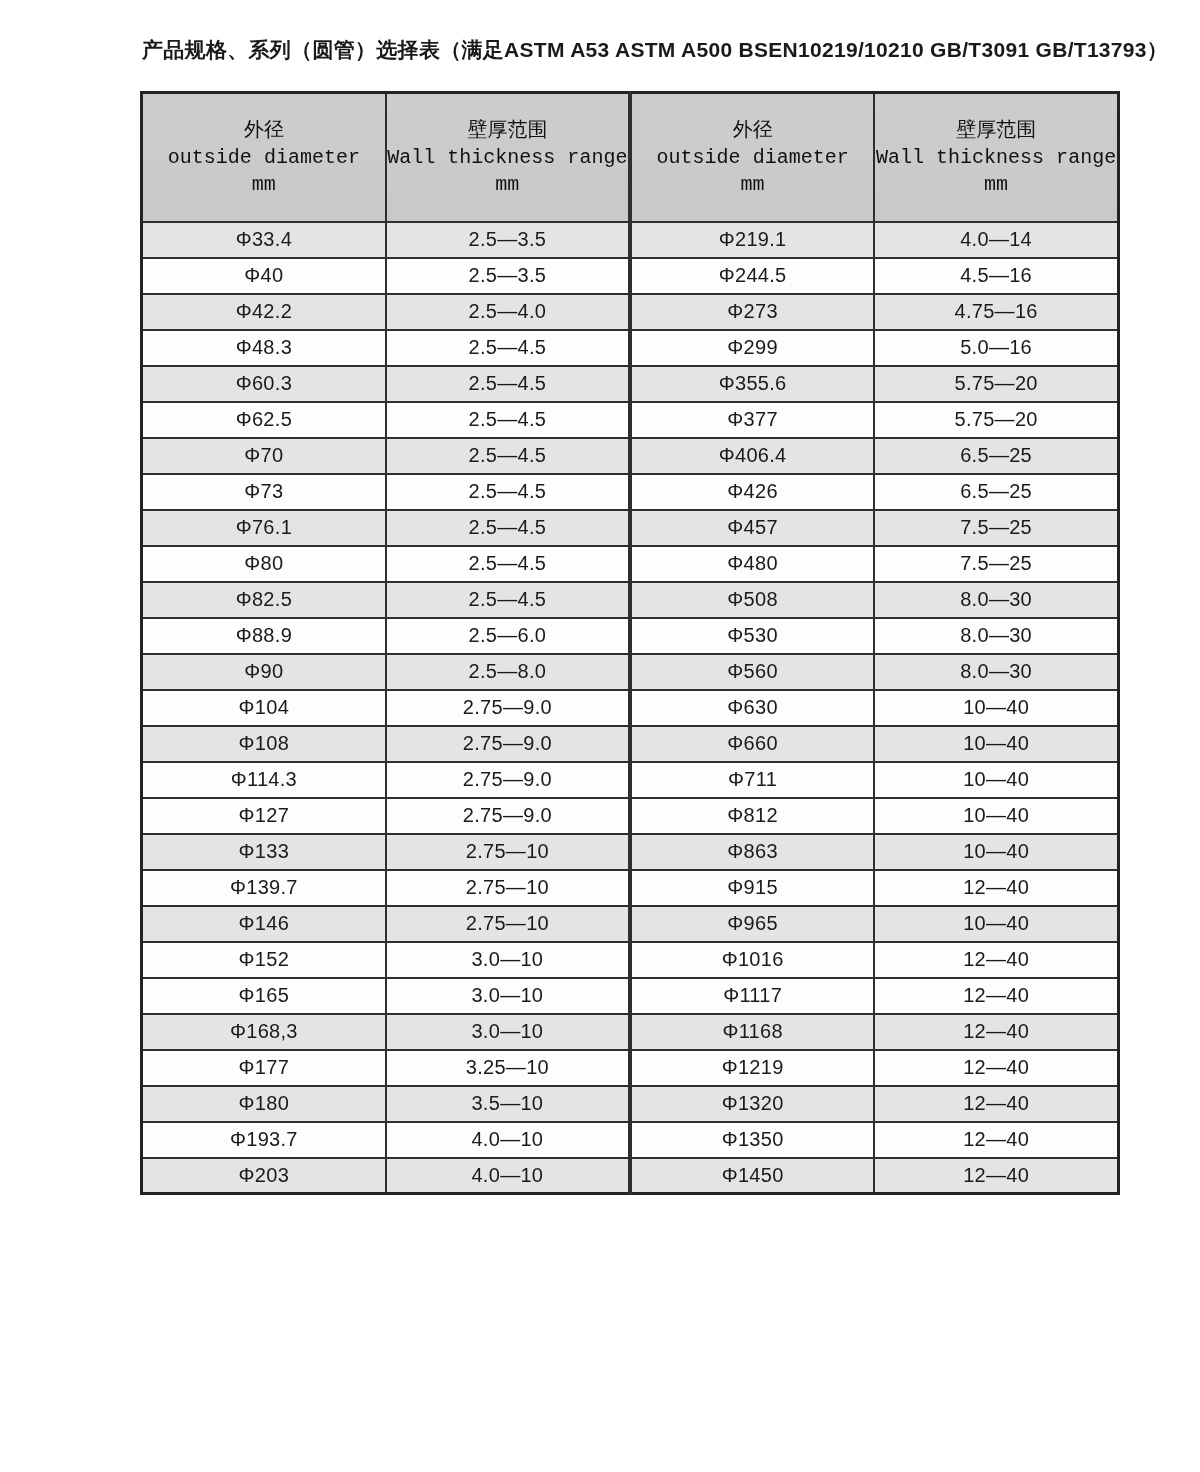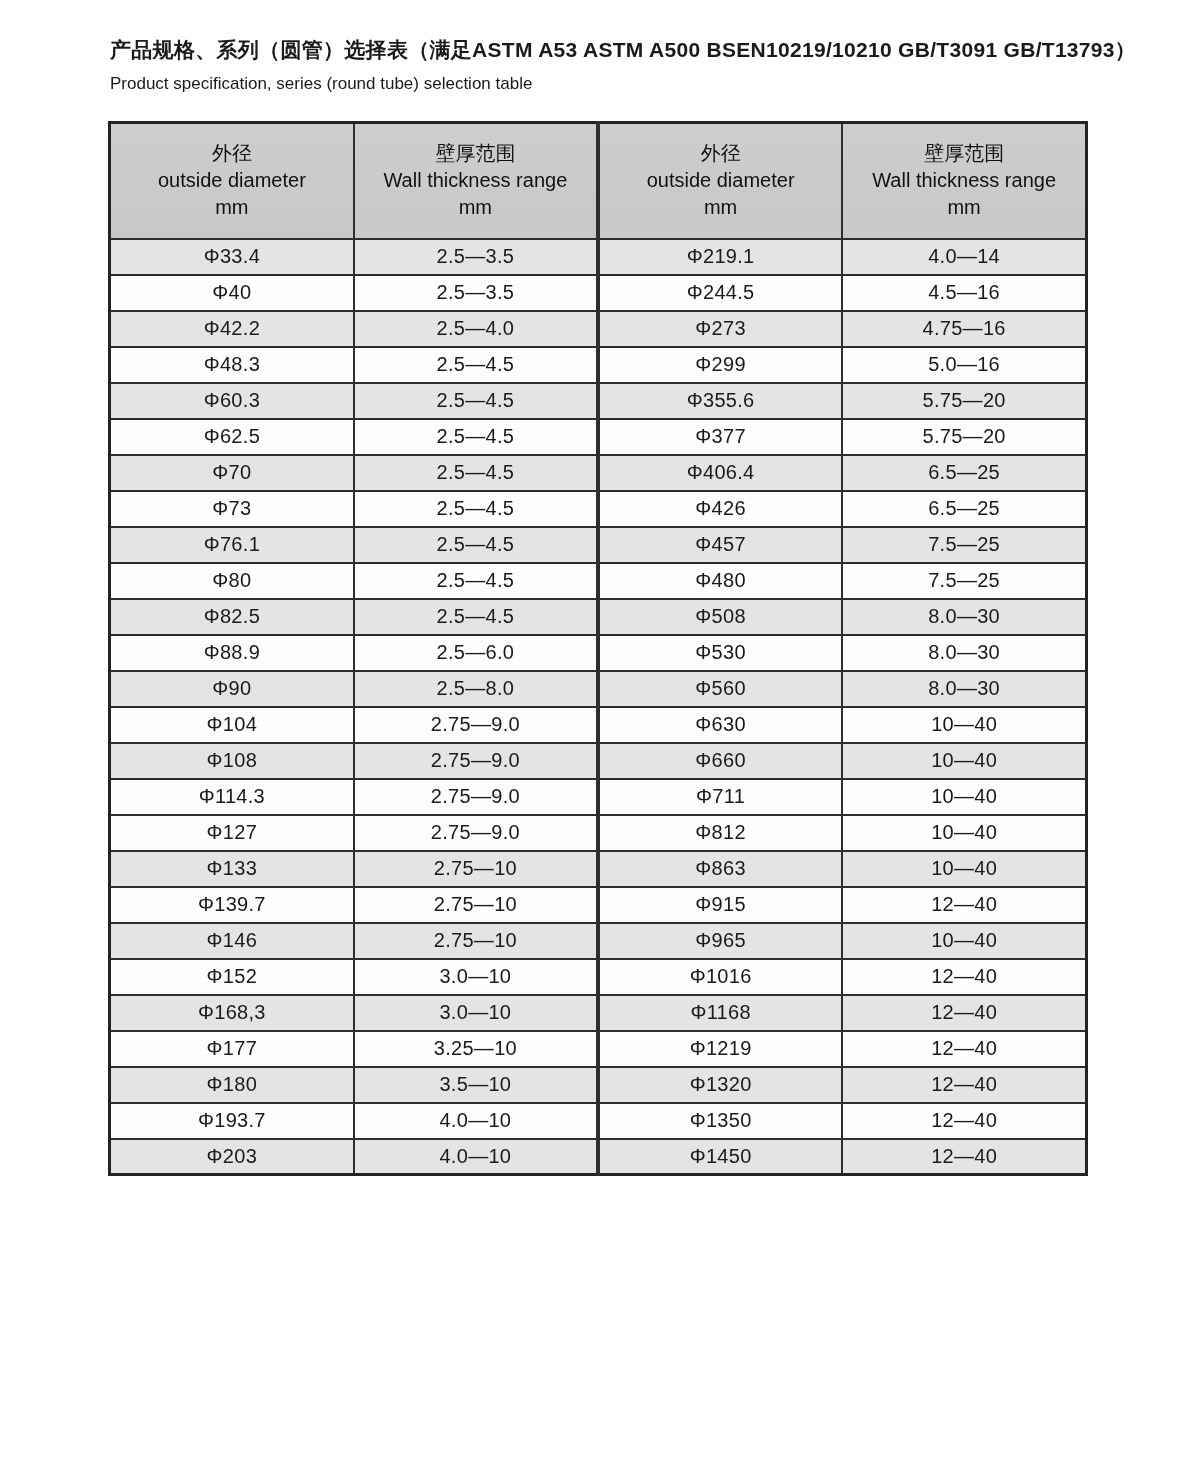--- a/index.html
+++ b/index.html
@@ -10,21 +10,21 @@
     --text: #1a1a1a;
   }
   * { box-sizing: border-box; }
   html, body {
     margin: 0; padding: 0;
     width: 1200px; height: 1472px;
     background: #ffffff;
     font-family: "Liberation Sans", "DejaVu Sans", sans-serif;
     color: var(--text);
   }
-  .doc { padding: 36px 0 0 108px; }
+  .doc { padding: 36px 0 0 108px; margin-left: 32px; }
   .title {
     font-size: 21px;
     font-weight: bold;
     letter-spacing: 0.3px;
     margin-left: 2px;
     white-space: nowrap;
   }
   .subtitle {
     font-size: 17px;
     margin-top: 10px;
@@ -38,39 +38,39 @@
   }
   table.spec th, table.spec td {
     border: 2px solid var(--border);
     text-align: center;
     padding: 0;
   }
   table.spec { border: 3px solid #232323; }
   table.spec th {
     background: linear-gradient(#cdcdcd, var(--header-bg));
     font-weight: normal;
-    height: 116px;
+    height: 129px;
     vertical-align: middle;
+    font-family: Liberation Mono, monospace;
   }
   th .h-line { font-size: 20px; line-height: 27px; color: #111; }
   table.spec td {
     height: 36px;
     font-size: 20px;
     background: var(--row-bg);
     letter-spacing: 0.3px;
   }
   tr.alt td { background: var(--row-alt-bg); }
   .mid { border-left-width: 4px !important; }
 </style>
 </head>
 <body>
 
 <div class="doc">
   <div class="title">产品规格、系列（圆管）选择表（满足ASTM A53  ASTM A500  BSEN10219/10210  GB/T3091  GB/T13793）</div>
-  <div class="subtitle">Product specification, series (round tube) selection table</div>
 
   <table class="spec">
     <thead>
       <tr>
         <th>
           <div class="h-line">外径</div>
           <div class="h-line">outside diameter</div>
           <div class="h-line">mm</div>
         </th>
         <th>
@@ -210,20 +210,26 @@
           <td>2.75—10</td>
           <td class="mid">Φ965</td>
           <td>10—40</td>
         </tr>
         <tr>
           <td>Φ152</td>
           <td>3.0—10</td>
           <td class="mid">Φ1016</td>
           <td>12—40</td>
         </tr>
+        <tr>
+          <td>Φ165</td>
+          <td>3.0—10</td>
+          <td class="mid">Φ1117</td>
+          <td>12—40</td>
+        </tr>
         <tr class="alt">
           <td>Φ168,3</td>
           <td>3.0—10</td>
           <td class="mid">Φ1168</td>
           <td>12—40</td>
         </tr>
         <tr>
           <td>Φ177</td>
           <td>3.25—10</td>
           <td class="mid">Φ1219</td>

